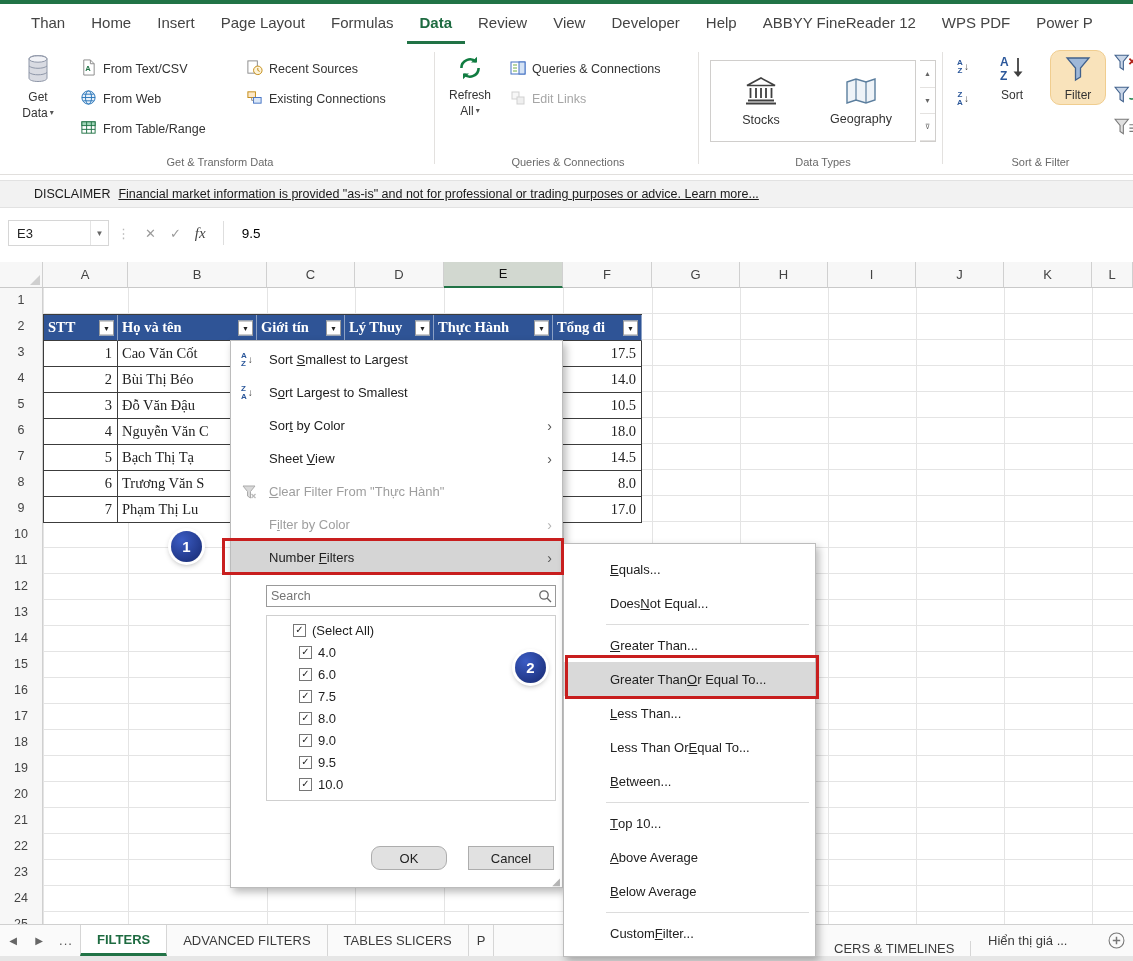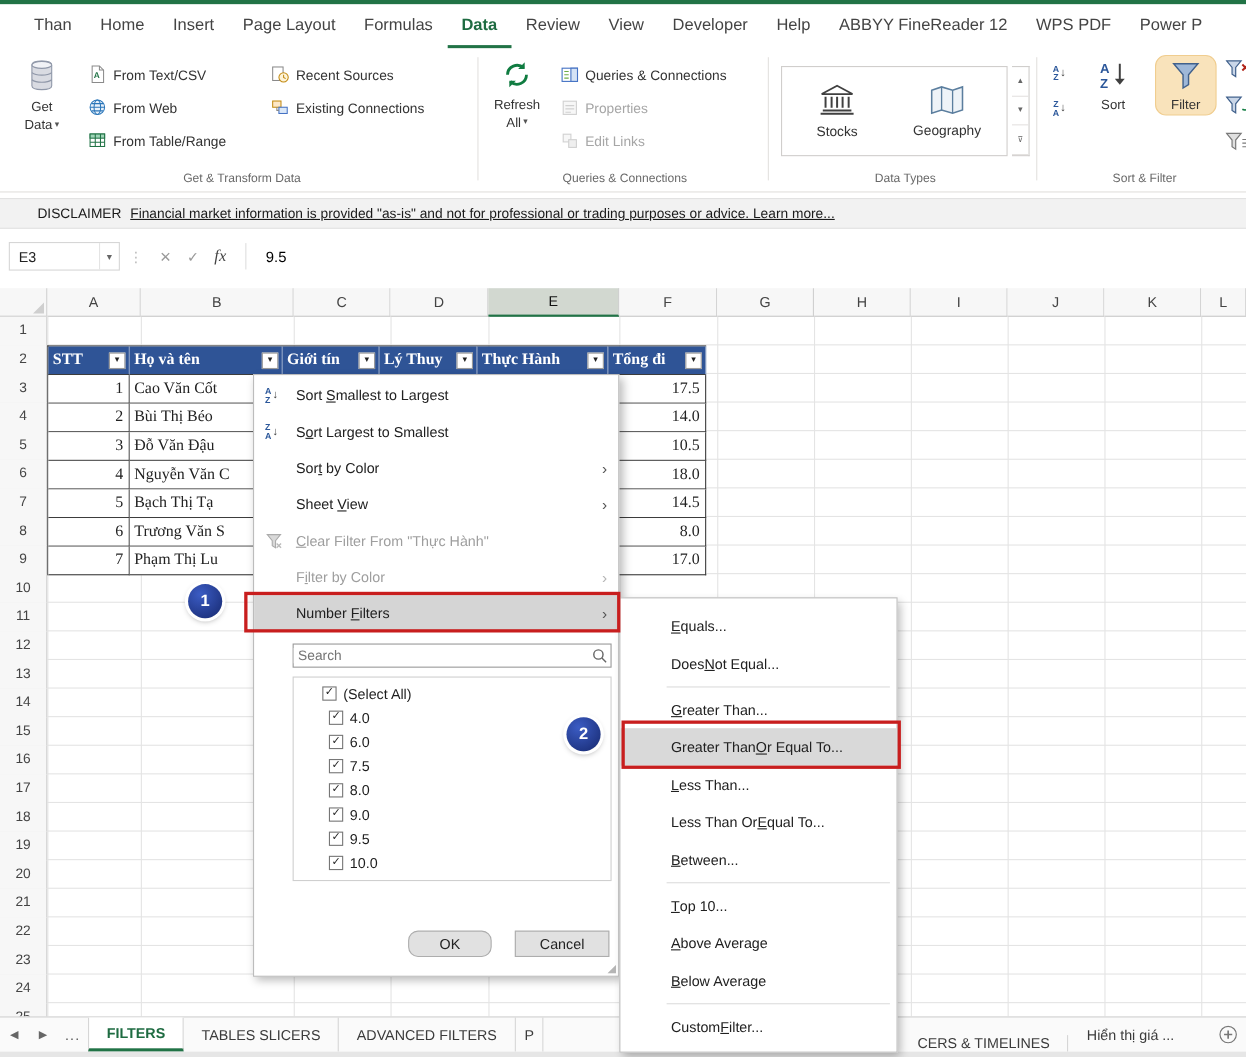--- a/index.html
+++ b/index.html
@@ -225,27 +225,20 @@
           </span>
       </button>
       <div style="position:absolute;left:70px;top:10px;display:flex;flex-direction:column;">
         <button class="smallbtn">
           <span><svg width="16" height="16" viewBox="0 0 16 16">
                 <rect x="1" y="2" width="14" height="12" fill="#fff" stroke="#4472c4"></rect>
                 <rect x="9" y="2" width="6" height="12" fill="#d5e3f5" stroke="#4472c4"></rect>
                 <path d="M3 5h4M3 8h4M3 11h4" stroke="#70ad47"></path>
               </svg></span>
           <span>Queries &amp; Connections</span>
-        </button>
-        <button class="smallbtn dis">
-          <span><svg width="16" height="16" viewBox="0 0 16 16" opacity="0.45">
-                <rect x="2" y="2" width="12" height="12" fill="#eee" stroke="#999"></rect>
-                <path d="M4 6h8M4 9h8M4 12h5" stroke="#999"></path>
-              </svg></span>
-          <span>Properties</span>
         </button>
         <button class="smallbtn dis">
           <span><svg width="16" height="16" viewBox="0 0 16 16" opacity="0.45">
                 <rect x="2" y="2" width="7" height="7" fill="#eee" stroke="#999"></rect>
                 <rect x="7" y="7" width="7" height="7" fill="#ddd" stroke="#999"></rect>
               </svg></span>
           <span>Edit Links</span>
         </button>
       </div>
       <div class="grouplabel">Queries &amp; Connections</div>
@@ -539,22 +532,22 @@
         <div class="tc c4"></div>
         <div class="tc c5 num">17.0</div>
       </div>
   </div>
 
   <div class="s heetbar sheetbar">
     <span class="sb-nav">◀</span>
     <span class="sb-nav">▶</span>
     <span class="sb-ell">...</span>
     <span class="stab active">FILTERS</span>
+    <span class="stab">ADVANCED FILTERS</span>
     <span class="stab">TABLES SLICERS</span>
-    <span class="stab">ADVANCED FILTERS</span>
     <span class="stab frag">P</span>
     <span class="stab abs1">CERS &amp; TIMELINES</span>
     <span class="stab abs2">Hiển thị giá ...</span>
     <span class="sb-add">
         <svg width="17" height="17" viewBox="0 0 16 16">
           <circle cx="8" cy="8" r="7" fill="none" stroke="#777"></circle>
           <path d="M8 4.5v7M4.5 8h7" stroke="#777" stroke-width="1.4"></path>
         </svg>
       </span>
   </div>

